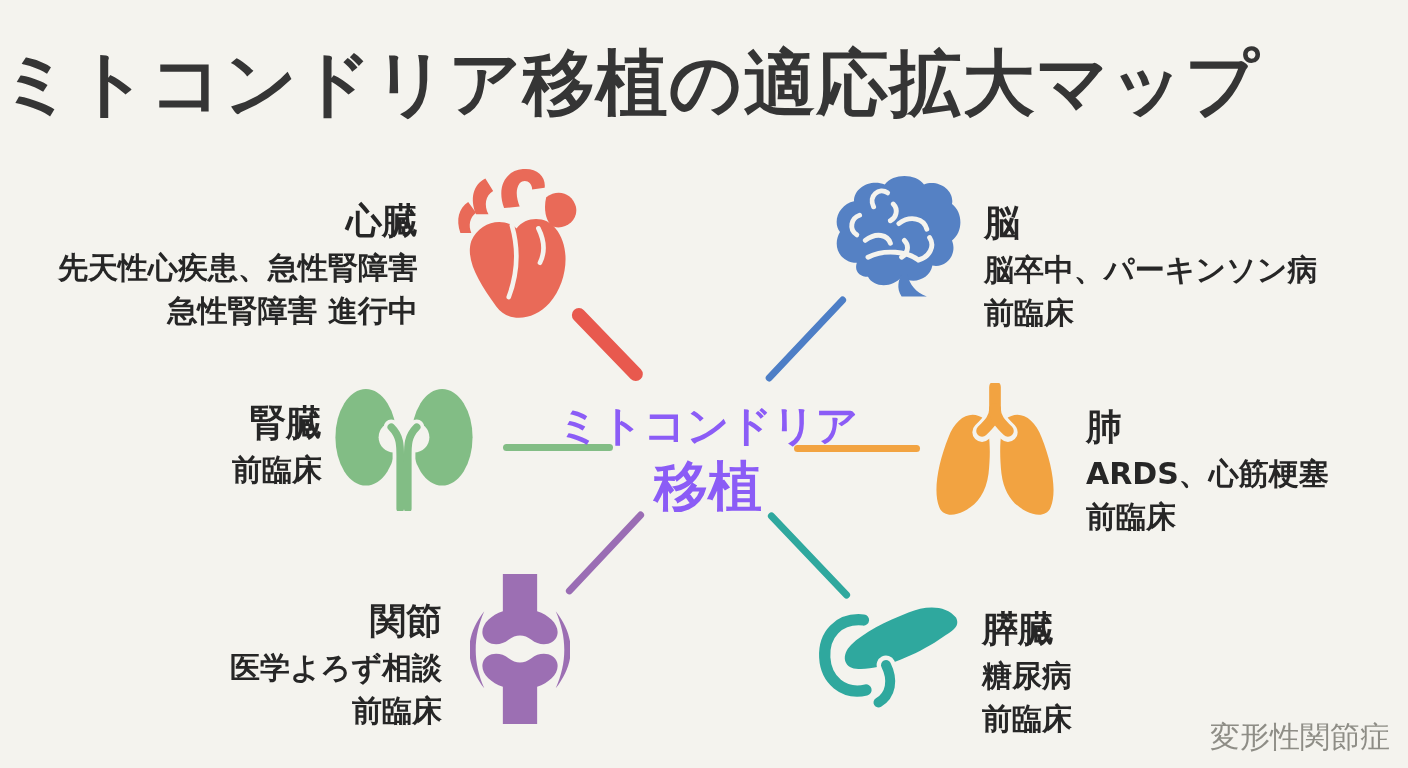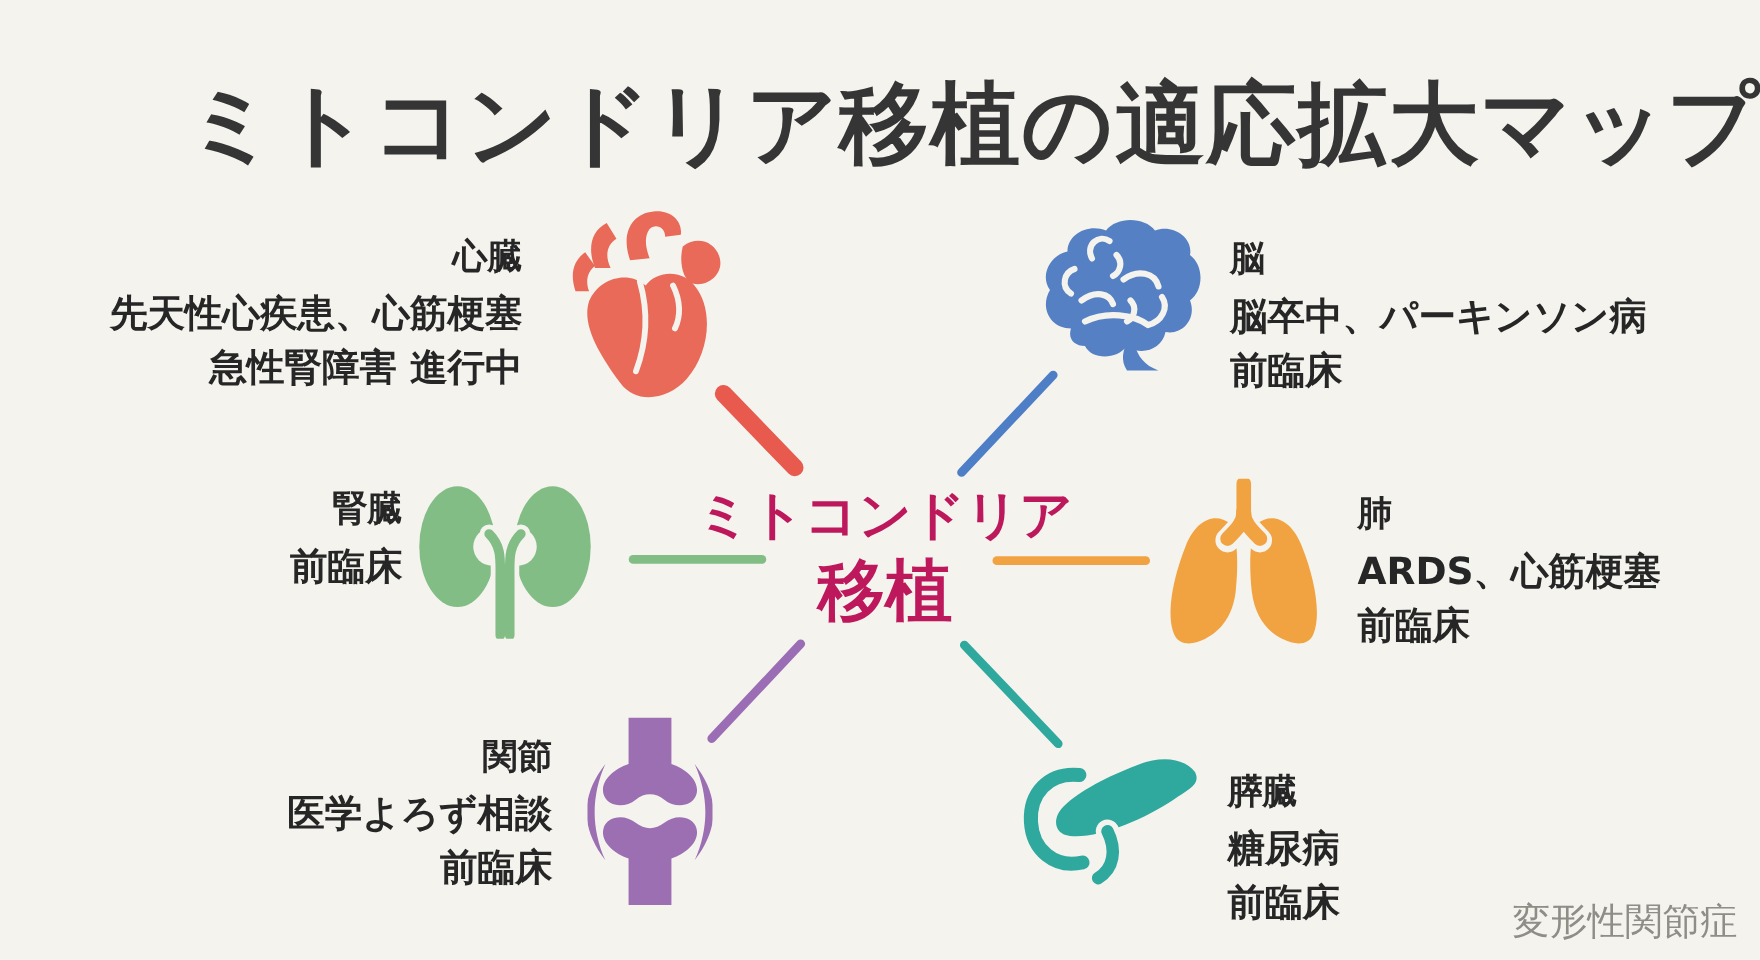--- a/index.html
+++ b/index.html
@@ -7,49 +7,50 @@
   .canvas {
     position: relative;
     width: 1408px;
     height: 768px;
     background: #f4f3ee;
     overflow: hidden;
     color: #2d2d2d;
   }
   .title {
     position: absolute;
-    top: 52px; left: 0; width: 100%;
-    text-align: right;
+    top: 36px; left: 0; width: 100%;
+    text-align: left;
     font-size: 72px;
     font-weight: 900;
     color: #353535;
     letter-spacing: 1px;
     white-space: nowrap;
   }
   .center-label {
     position: absolute;
-    left: 508px; top: 386px;
+    left: 508px; top: 400px;
     width: 400px;
     text-align: center;
     font-weight: 900;
-    color: #be185d;
+    color: #8b5cf6;
     line-height: 1.25;
   }
   .center-label .cl1 { font-size: 42px; display: block; }
   .center-label .cl2 { font-size: 54px; display: block; }
   .node-text { position: absolute; }
   .node-text.align-right { text-align: right; }
   .node-text.align-left  { text-align: left; }
   .organ-name {
-    font-size: 28px;
+    font-size: 36px;
     font-weight: 900;
     line-height: 50px;
     color: #262626;
     display: block;
     white-space: nowrap;
+    margin-top: 16px;
   }
   .organ-sub {
     font-size: 30px;
     font-weight: 600;
     line-height: 43px;
     color: #262626;
     display: block;
     white-space: nowrap;
   }
   .connector {
@@ -81,21 +82,21 @@
   <div class="connector" style="left:643px; top:509px; width:111px; height:7px; background:#9a6db4; transform:rotate(133.2deg);"></div>
   <div class="connector" style="left:769px; top:510px; width:116px; height:7px; background:#2fa89e; transform:rotate(46.4deg);"></div>
 
   <div class="center-label">
     <span class="cl1">ミトコンドリア</span>
     <span class="cl2">移植</span>
   </div>
 
   <div class="node-text align-right" style="left:40px; top:180px; width:378px;">
     <span class="organ-name">心臓</span>
-    <span class="organ-sub">先天性心疾患、心筋梗塞</span>
+    <span class="organ-sub">先天性心疾患、急性腎障害</span>
     <span class="organ-sub">急性腎障害 進行中</span>
   </div>
   <div class="icon-wrap" style="left:452px; top:166px;">
     <svg width="126" height="156" viewBox="0 0 80 100">
       <g fill="#e96a58">
         <path d="M33,27 C28,13 34,3 45,2 C54,1 60,7 59,14 L51,15 C51,10 46,8 43,11 C40,15 41,21 43,26 Z"></path>
         <path d="M15,31 C11,21 13,12 21,8 L26,16 C21,19 20,25 23,31 Z"></path>
         <path d="M5,43 C2,34 4,27 10,23 L15,30 C11,33 10,38 12,43 Z"></path>
         <path d="M60,20 C68,14 77,18 79,26 C81,34 73,41 65,39 C60,37 58,28 60,20 Z"></path>
         <path d="M12,48 C17,36 32,32 41,40 C47,32 60,32 66,40 C76,52 74,74 62,88 C52,99 36,101 28,90 C17,75 8,60 12,48 Z"></path>
@@ -189,21 +190,21 @@
 
   <div class="icon-wrap" style="left:816px; top:590px;">
     <svg width="150" height="125" viewBox="0 0 120 100">
       <path d="M38,24 C18,22 6,36 7,54 C8,72 22,84 40,80" fill="none" stroke="#f4f3ee" stroke-width="16" stroke-linecap="round"></path>
       <path d="M38,24 C18,22 6,36 7,54 C8,72 22,84 40,80" fill="none" stroke="#2fa89e" stroke-width="9" stroke-linecap="round"></path>
       <path d="M112,22 C104,12 88,12 74,18 C56,25 38,34 28,44 C20,52 22,62 32,63 C50,65 80,52 98,40 C108,33 116,30 112,22 Z" fill="#2fa89e"></path>
       <path d="M56,60 C62,72 60,84 50,90" fill="none" stroke="#f4f3ee" stroke-width="15" stroke-linecap="round"></path>
       <path d="M56,60 C62,72 60,84 50,90" fill="none" stroke="#2fa89e" stroke-width="8" stroke-linecap="round"></path>
     </svg>
   </div>
-  <div class="node-text align-left" style="left:982px; top:608px; width:300px;">
+  <div class="node-text align-left" style="left:982px; top:588px; width:300px;">
     <span class="organ-name">膵臓</span>
     <span class="organ-sub">糖尿病</span>
     <span class="organ-sub">前臨床</span>
   </div>
 
   <div class="watermark">変形性関節症</div>
 
 </div>
 
 </body></html>

